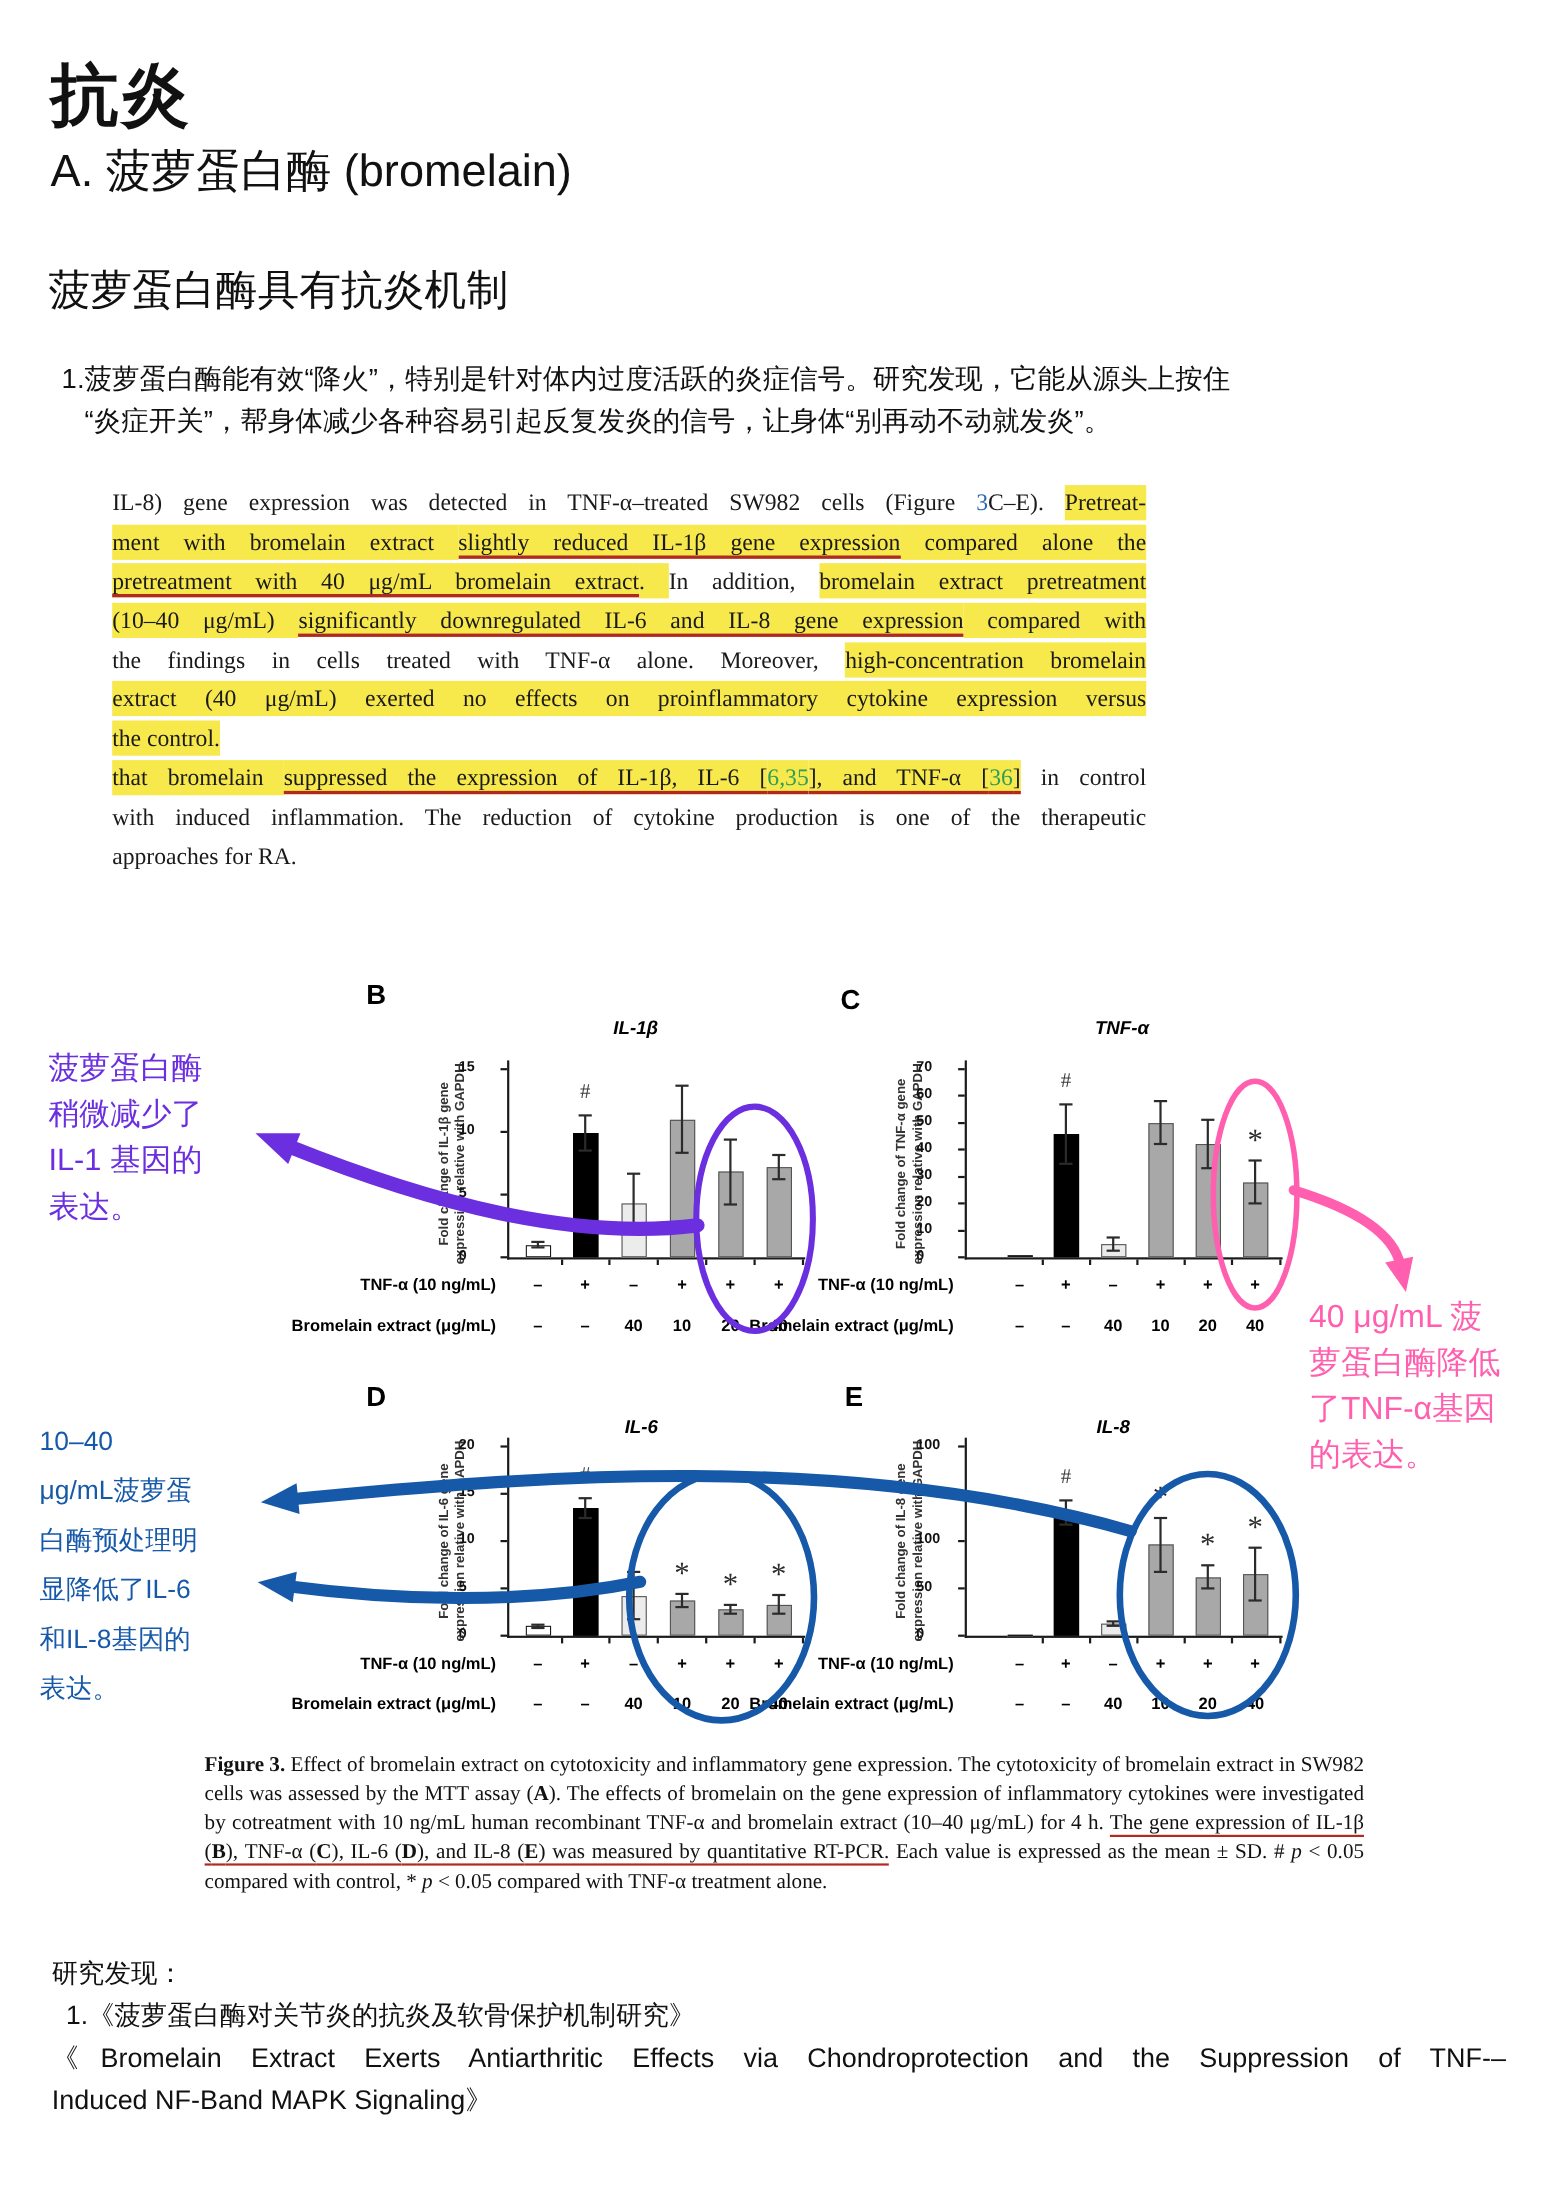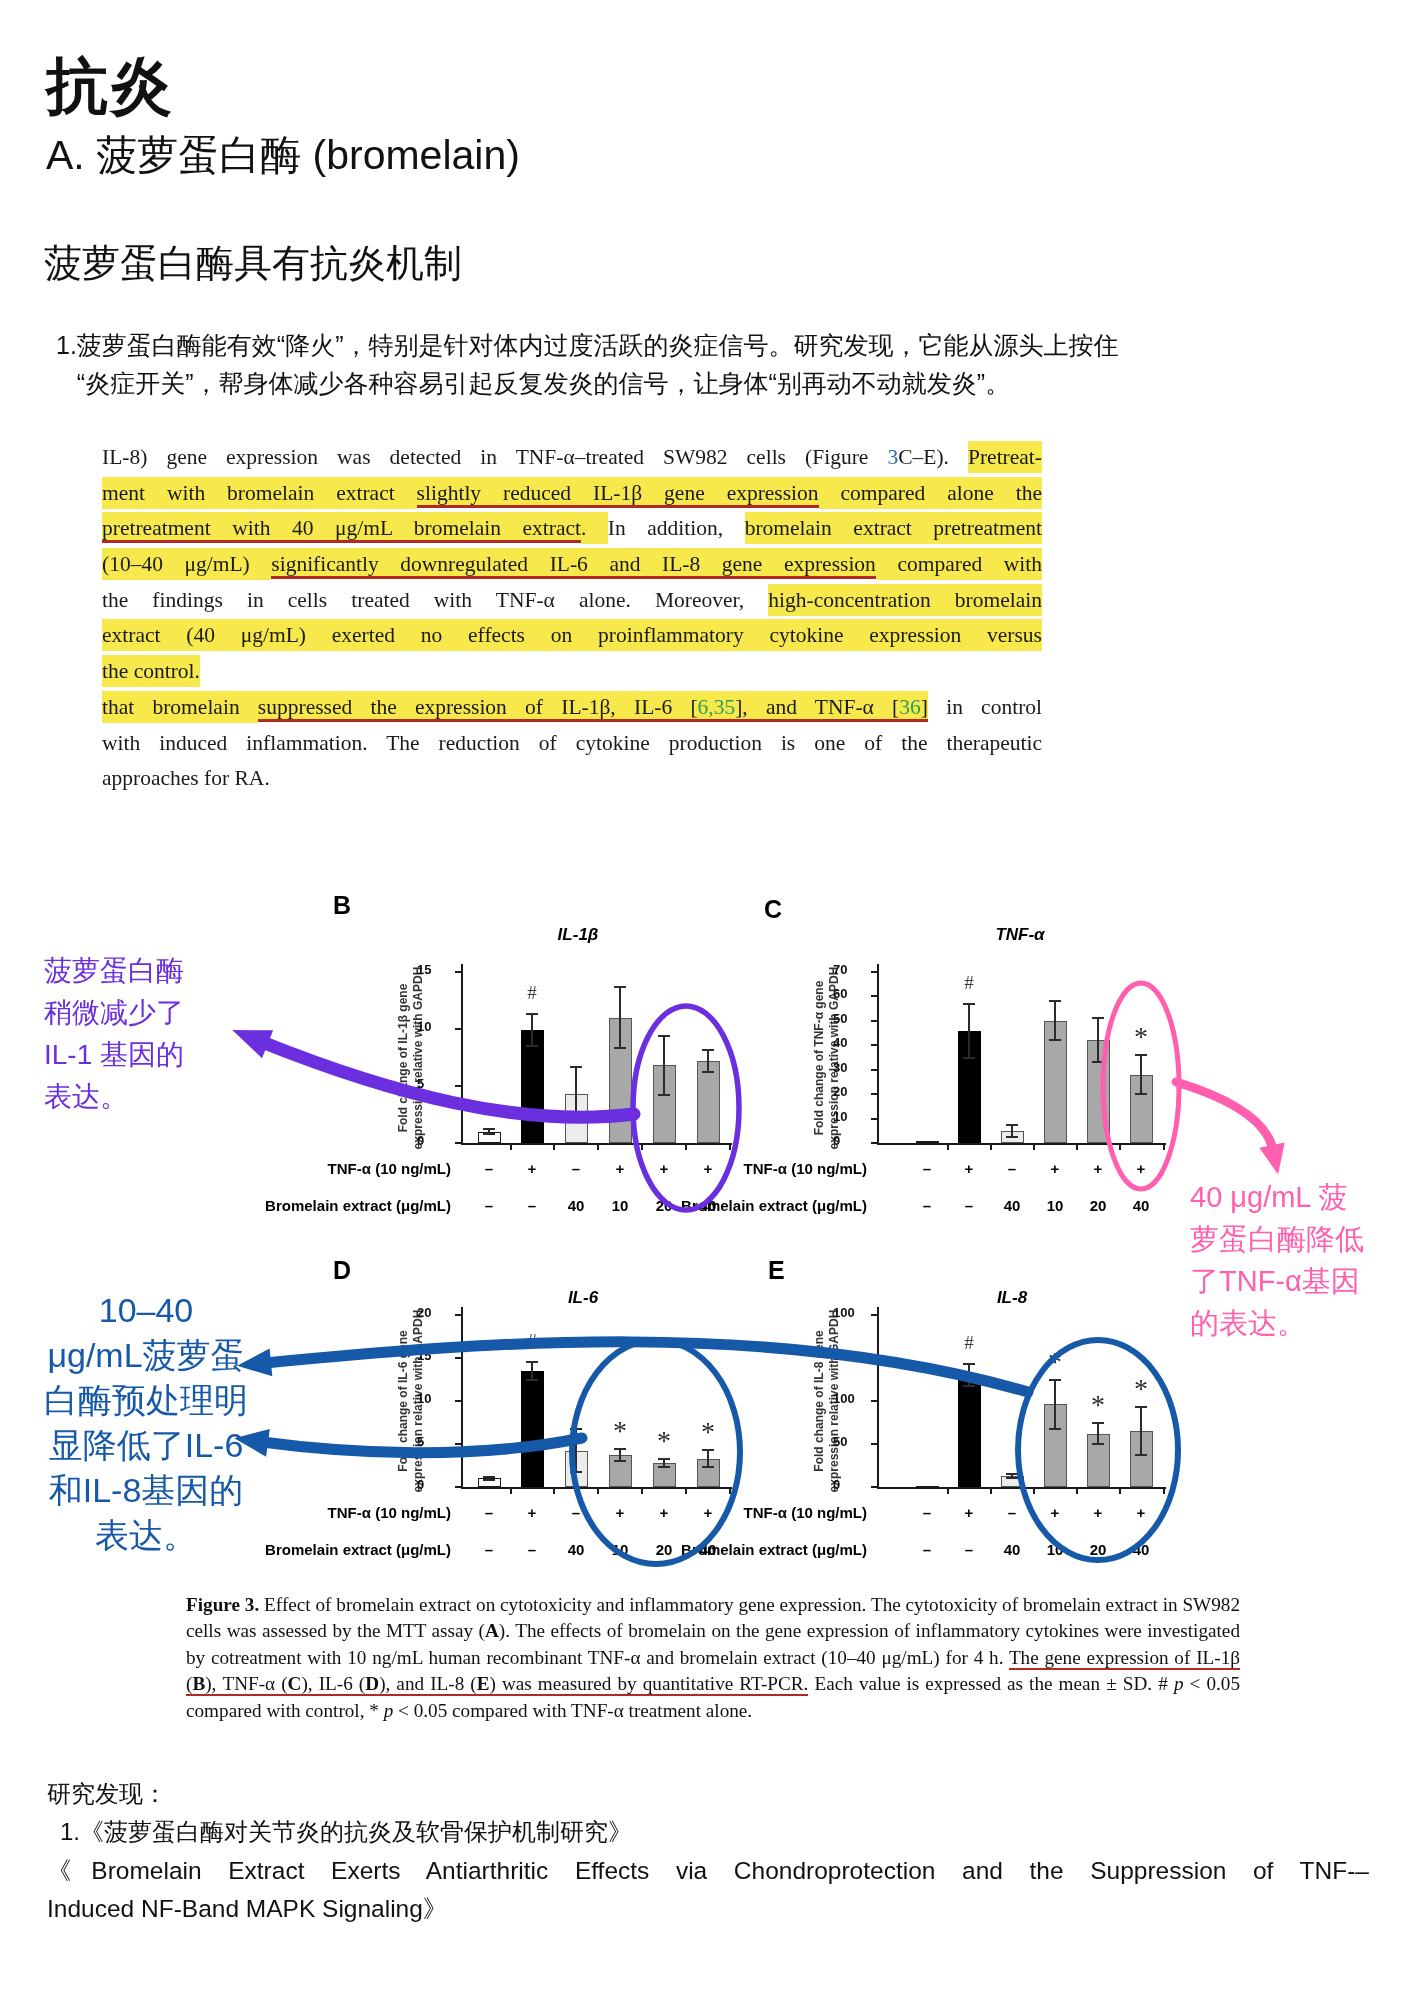--- a/index.html
+++ b/index.html
@@ -33,21 +33,21 @@
   .bar.lgray{background:#ececec;border:1.4px solid #555;}
   .bar.gray{background:#a8a8a8;border:1.4px solid #555;}
   .wh-line,.wh-cap{background:#2b2b2b;}
   .marker{font-size:19px;color:#3c3c3c;text-align:center;font-family:"Liberation Serif",serif;}
   .marker.star{font-size:28px;color:#2b2b2b;}
   .row-label{font-size:15px;font-weight:bold;text-align:right;color:#000;}
   .row-val{font-size:15px;font-weight:bold;text-align:center;color:#000;}
   
   .ann{white-space:pre-line;font-weight:400;}
   .ann-purple{left:44px;top:950px;font-size:28px;line-height:42px;width:200px;}
-  .ann-blue{left:36px;top:1288px;font-size:34px;line-height:45px;width:220px;text-align:center;}
+  .ann-blue{left:36px;top:1288px;font-size:24px;line-height:45px;width:220px;}
   .ann-pink{left:1190px;top:1176px;font-size:29px;line-height:42px;width:210px;}
   
   .caption{left:186px;top:1592px;width:1054px;font-family:"Liberation Serif",serif;
            font-size:19.2px;line-height:26.4px;text-align:justify;color:#111;}
   .caption .b{font-weight:bold;}
   .caption .i{font-style:italic;}
   .caption .u{border-bottom:2.5px solid #b12a21;}
   
   .src-label{left:47px;top:1778px;font-size:24px;}
   .src-item1{left:60px;top:1816px;font-size:24px;}

